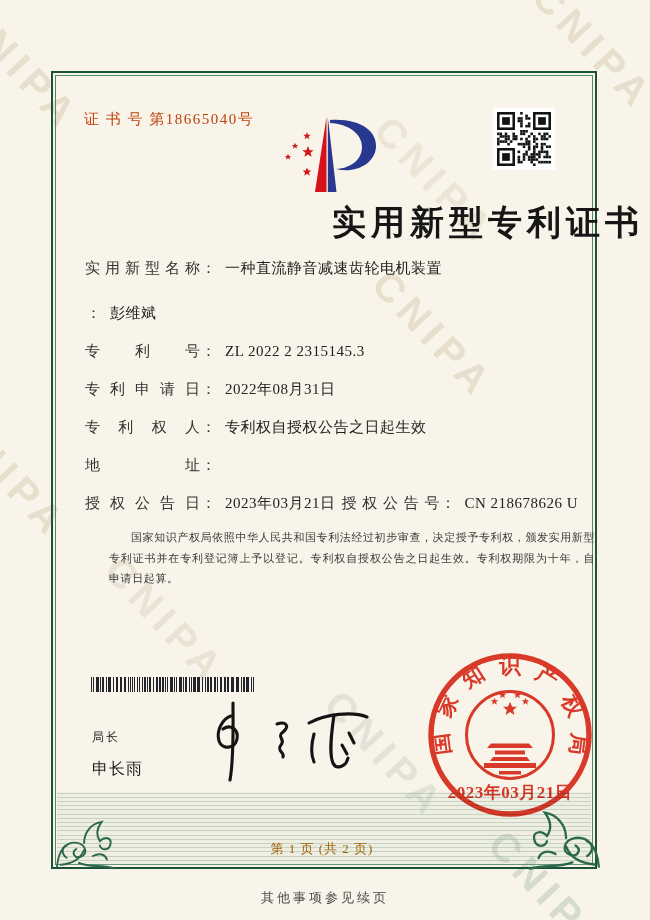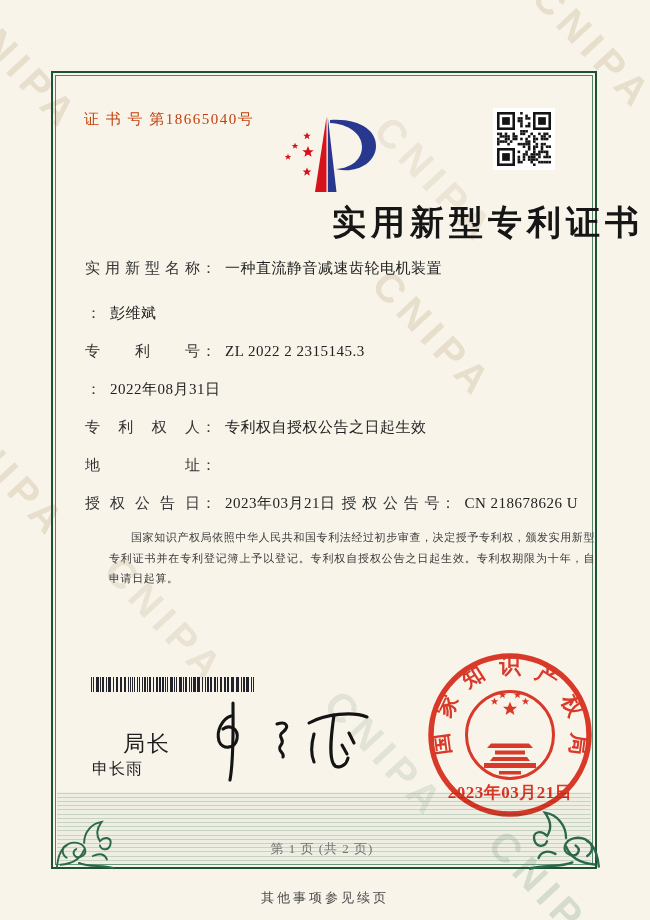--- a/index.html
+++ b/index.html
@@ -58,27 +58,27 @@
   .flabel2{width:98px; margin-left:6px;}
   .fcolon{margin-left:1px; color:#333;}
   .fvalue{margin-left:9px; letter-spacing:.5px; color:#222;}
   
   .paras{position:absolute; z-index:4; left:85px; top:527px; width:486px;
     font-size:11px; line-height:20.5px; color:#3a3a3a; letter-spacing:.6px; text-align:justify;margin-left:24px;}
   .paras p{margin:0 0 9px 0; text-indent:2em;}
   
   .barcode{position:absolute; z-index:4; left:91px; top:677px; width:166px; height:15px;}
   
-  .signer-title{position:absolute; z-index:4; left:92px; top:729px; font-family:Liberation Sans, sans-serif; font-size:22px; color:#1f1f1f; letter-spacing:2px;margin-left:31px;}
+  .signer-title{position:absolute; z-index:4; left:92px; top:729px; font-family:Liberation Sans, sans-serif; font-size:12px; color:#1f1f1f; letter-spacing:2px;}
   .signer-name{position:absolute; z-index:4; left:92px; top:759px; font-family:"Liberation Sans",sans-serif; font-size:16px; color:#1f1f1f; letter-spacing:1px;}
   .signature{position:absolute; z-index:4; left:193px; top:696px; width:205px; height:90px;}
   
   .seal{position:absolute; z-index:6; left:421px; top:651px; width:178px; height:170px; mix-blend-mode:multiply; opacity:.93;}
   
-  .page-no{position:absolute; z-index:4; left:51px; width:542px; top:840px; text-align:center; font-size:13px; color:#737373; letter-spacing:1px;}
+  .page-no{position:absolute; z-index:4; left:51px; width:542px; top:840px; text-align:center; font-size:13px; color:#a16207; letter-spacing:1px;}
   .cont-note{position:absolute; z-index:4; left:0; right:0; top:889px; text-align:center; font-size:13px; color:#4a4a4a; letter-spacing:3px;}
 </style>
 </head>
 <body>
 
 <div class="page">
 
   <span class="wm wm1">CNIPA</span>
   <span class="wm wm2">CNIPA</span>
   <span class="wm wm3">CNIPA</span>
@@ -273,20 +273,21 @@
     <div class="frow">
         <span class="fcolon">：</span>
       <span class="fvalue">彭维斌</span>
     </div>
     <div class="frow">
       <span class="flabel">专利号</span>
         <span class="fcolon">：</span>
       <span class="fvalue">ZL 2022 2 2315145.3</span>
     </div>
     <div class="frow">
+      <span class="flabel">专利申请日</span>
         <span class="fcolon">：</span>
       <span class="fvalue">2022年08月31日</span>
     </div>
     <div class="frow">
       <span class="flabel">专利权人</span>
         <span class="fcolon">：</span>
       <span class="fvalue">专利权自授权公告之日起生效</span>
     </div>
     <div class="frow">
       <span class="flabel">地址</span>

